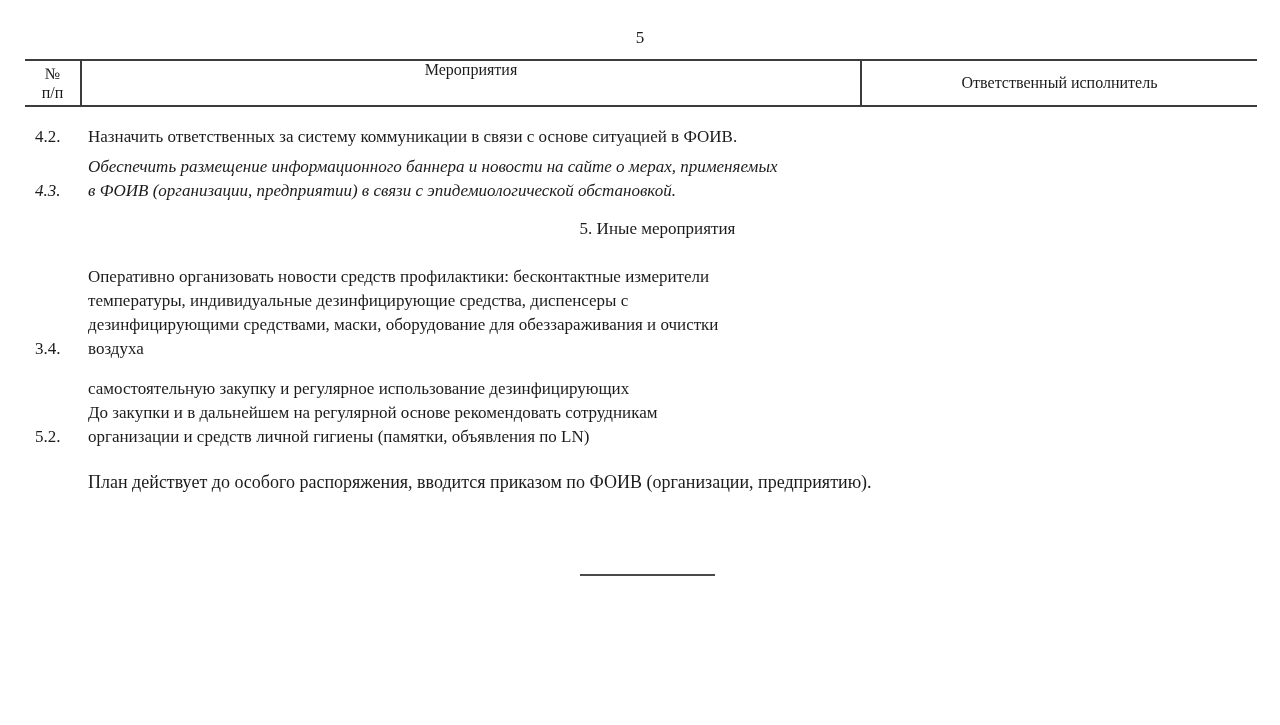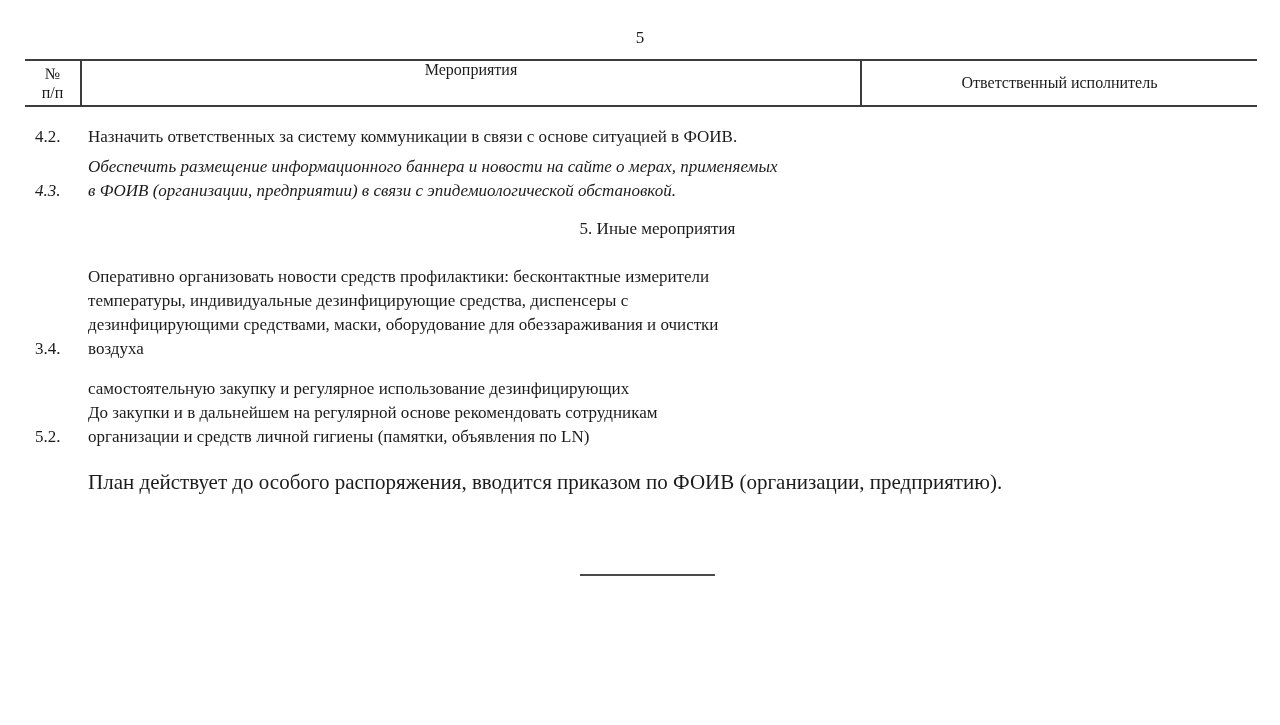--- a/index.html
+++ b/index.html
@@ -69,21 +69,21 @@
   .item-52 { margin-top: 16px; }
   .section-heading {
     margin-top: 14px;
     text-align: center;
     position: relative;
     left: 20px;
   }
   .closing {
     margin-top: 21px;
     margin-left: 63px;
-    font-size: 21px;
+    font-size: 18px;
   }
   .divider-line {
     margin-top: 80px;
     margin-left: 555px;
     width: 135px;
     border-top: 2px solid #4a4a4a;
     height: 0;
   }
 </style>
 </head>

